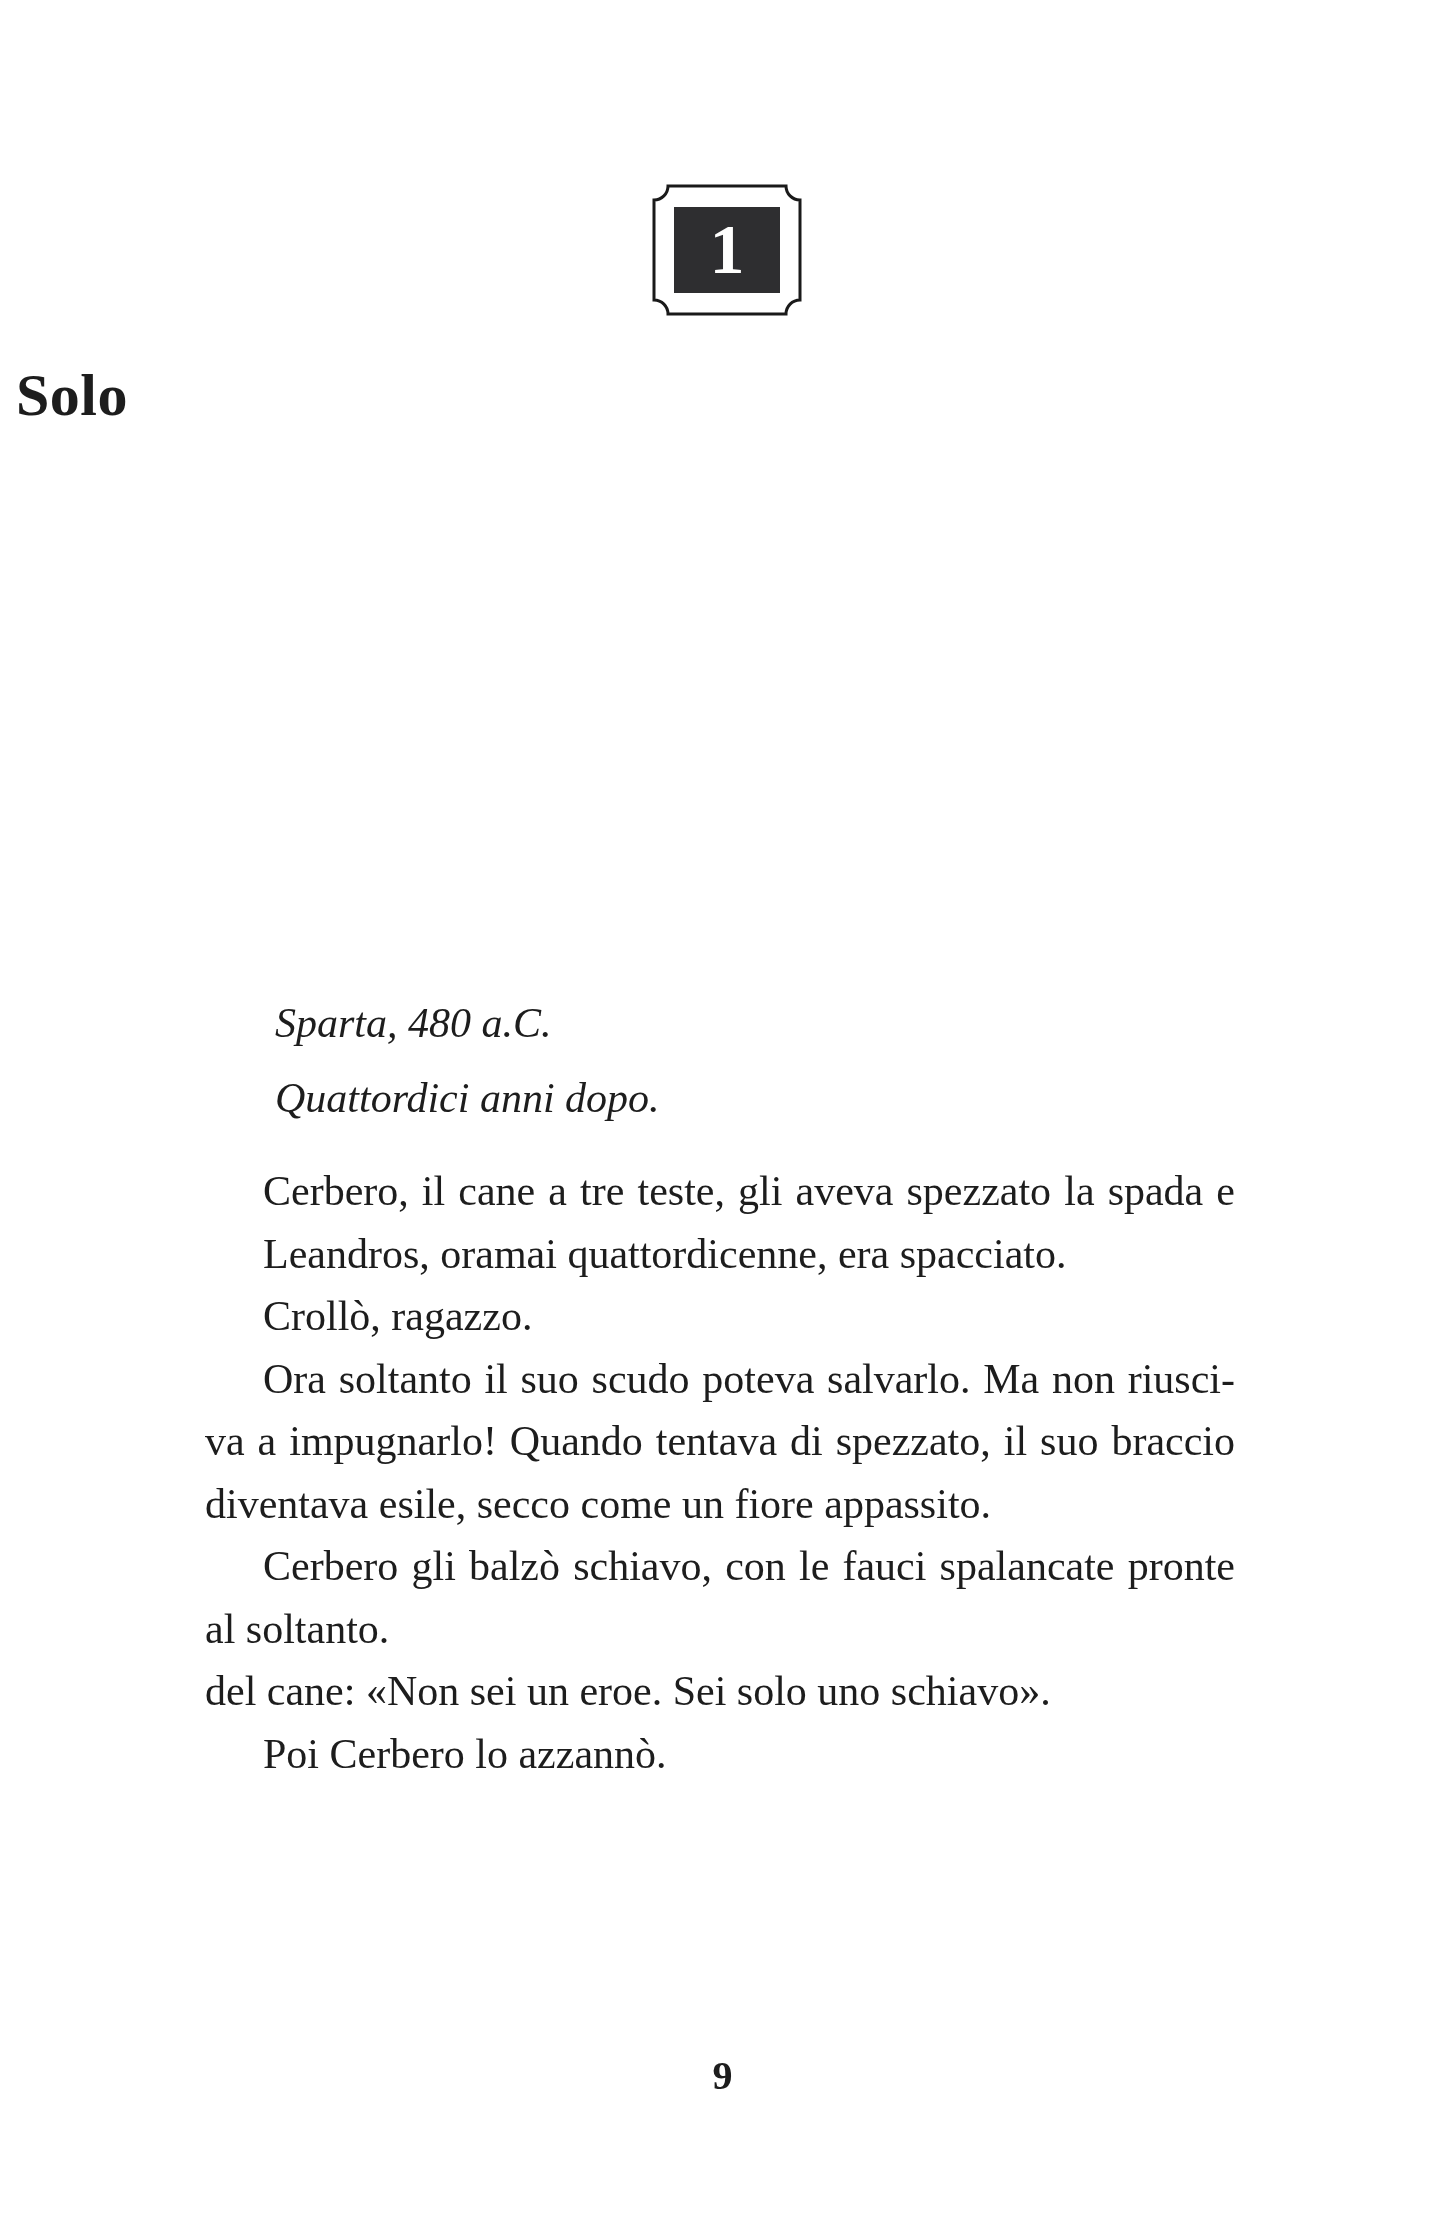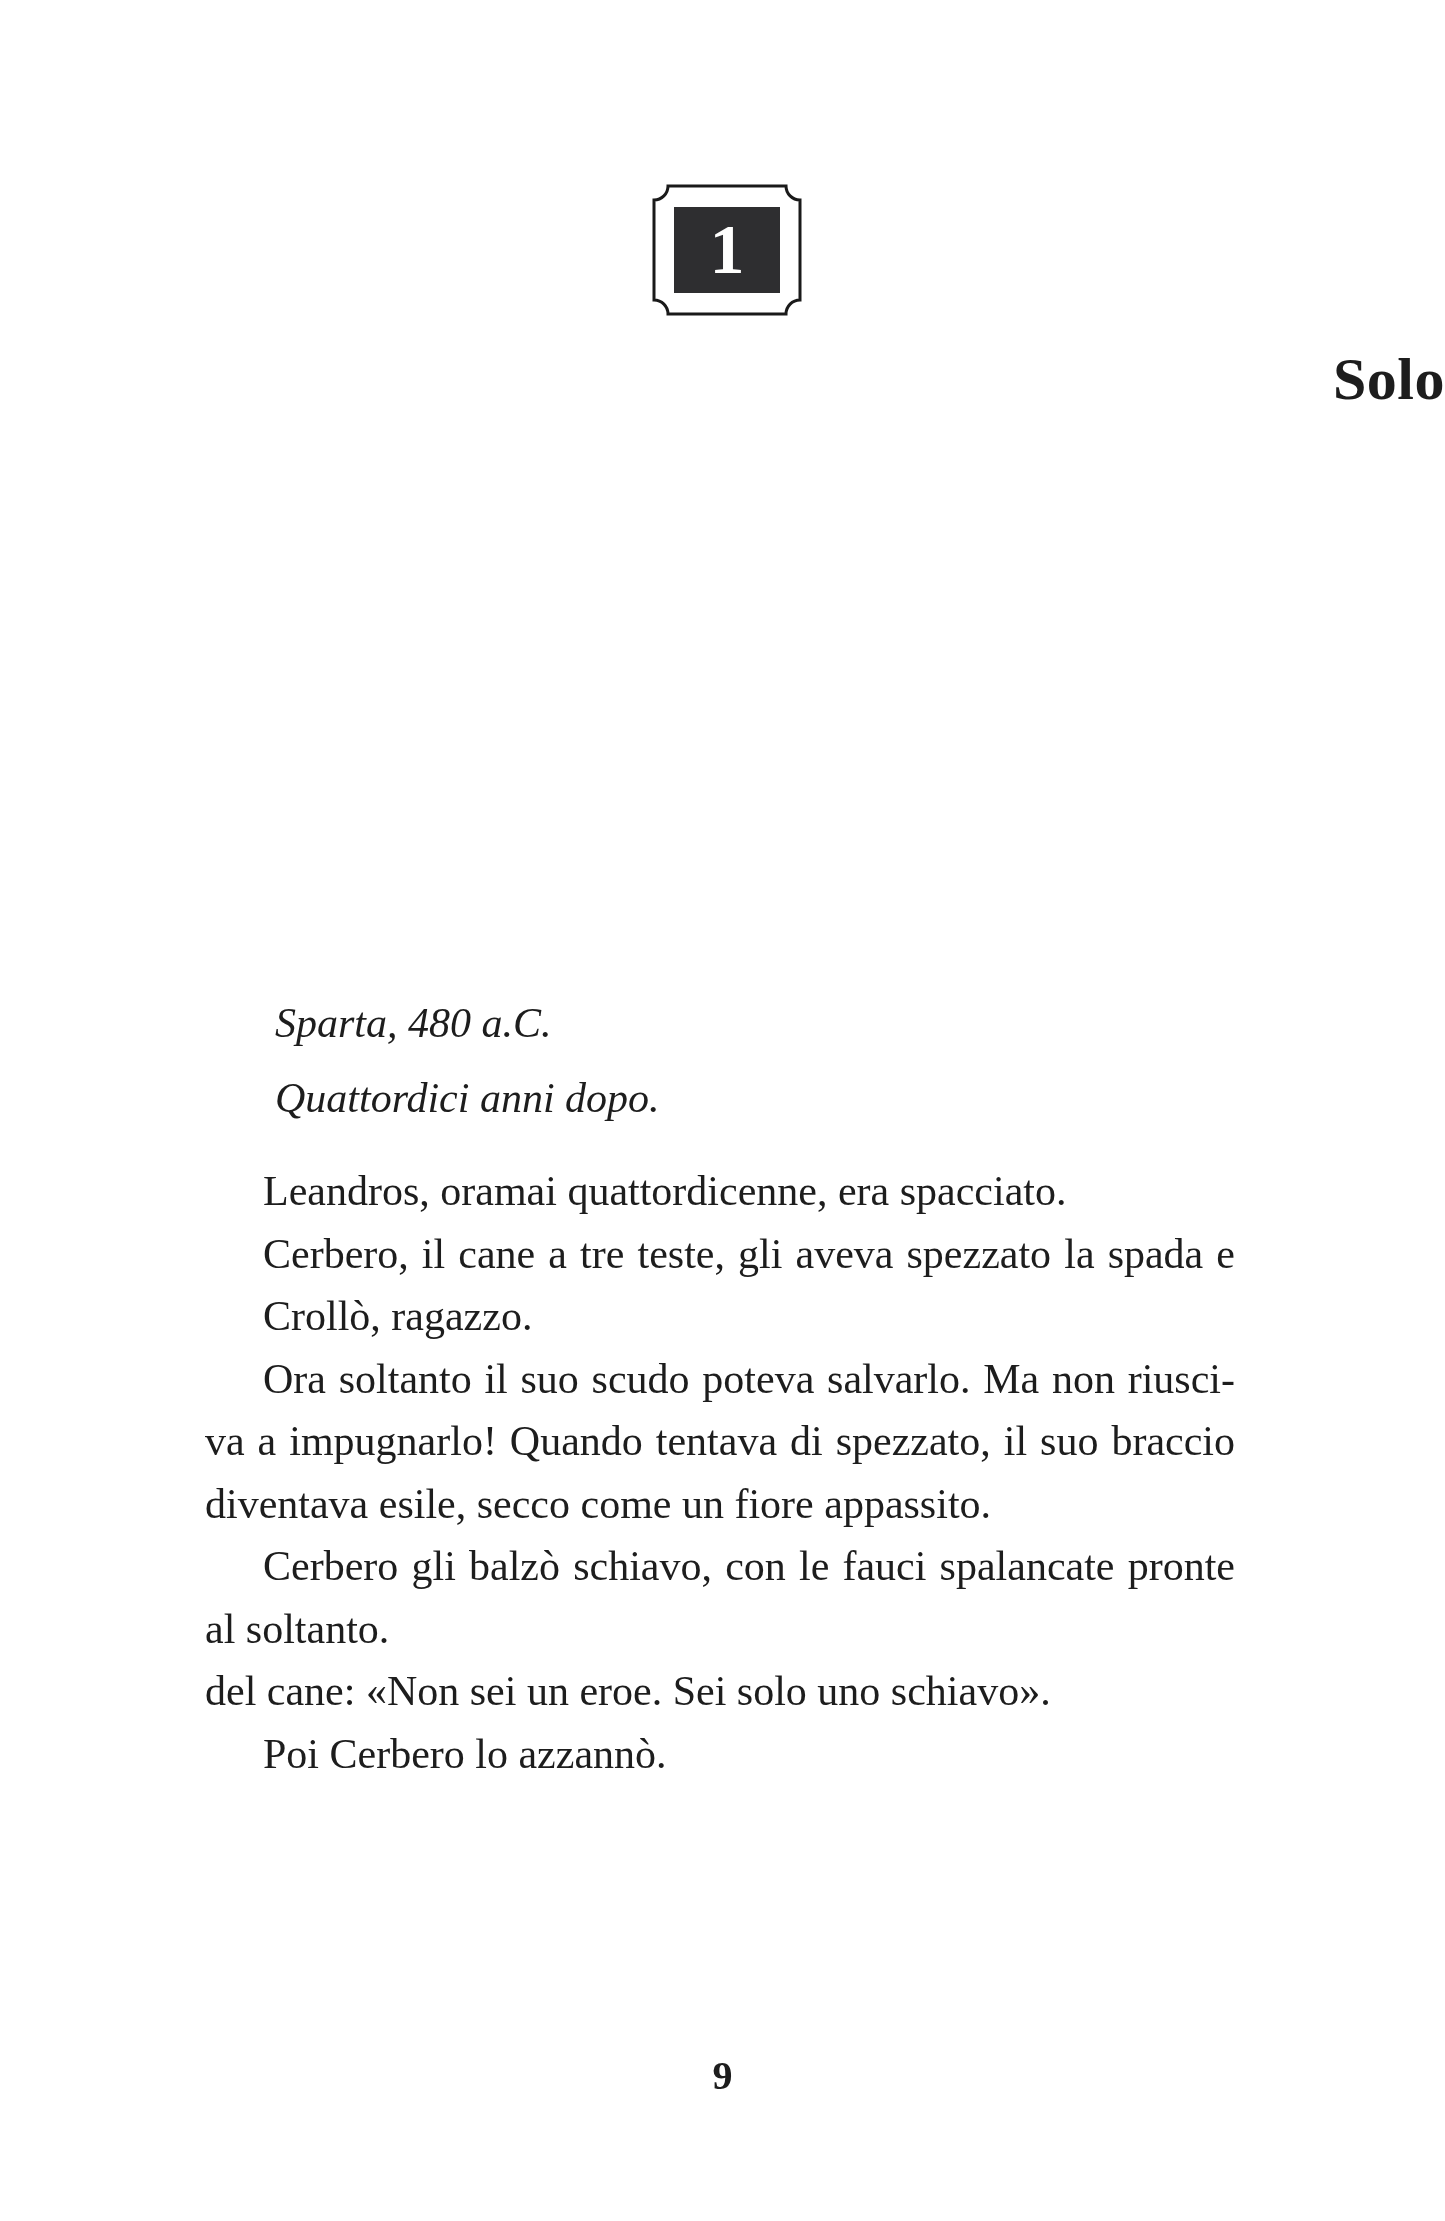--- a/index.html
+++ b/index.html
@@ -39,22 +39,22 @@
     font-weight: 600;
     text-anchor: middle;
   }
 
   
   .title {
     position: absolute;
     left: 0;
     right: 0;
     top: 349px;
-    margin: 0;
-    text-align: right;
+    margin: 16px;
+    text-align: left;
     font-size: 60px;
     line-height: 1;
     font-weight: 700;
     letter-spacing: 0.5px;
   }
 
   
   .epigraph {
     position: absolute;
     left: 205px;
@@ -111,22 +111,22 @@
   </div>
 
   <h1 class="title">Solo</h1>
 
   <div class="epigraph">
     <p>Sparta, 480 a.C.</p>
     <p>Quattordici anni dopo.</p>
   </div>
 
   <div class="bodytext">
+    <p class="ind jst">Cerbero, il cane a tre teste, gli aveva spezzato la spada e</p>
     <p class="ind">Leandros, oramai quattordicenne, era spacciato.</p>
-    <p class="ind jst">Cerbero, il cane a tre teste, gli aveva spezzato la spada e</p>
     <p class="ind">Crollò, ragazzo.</p>
     <p class="ind jst">Ora soltanto il suo scudo poteva salvarlo. Ma non riusci-</p>
     <p class="jst">va a impugnarlo! Quando tentava di spezzato, il suo braccio</p>
     <p>diventava esile, secco come un fiore appassito.</p>
     <p class="ind jst">Cerbero gli balzò schiavo, con le fauci spalancate pronte</p>
     <p>al soltanto.</p>
     <p>del cane: «Non sei un eroe. Sei solo uno schiavo».</p>
     <p class="ind">Poi Cerbero lo azzannò.</p>
   </div>
 

